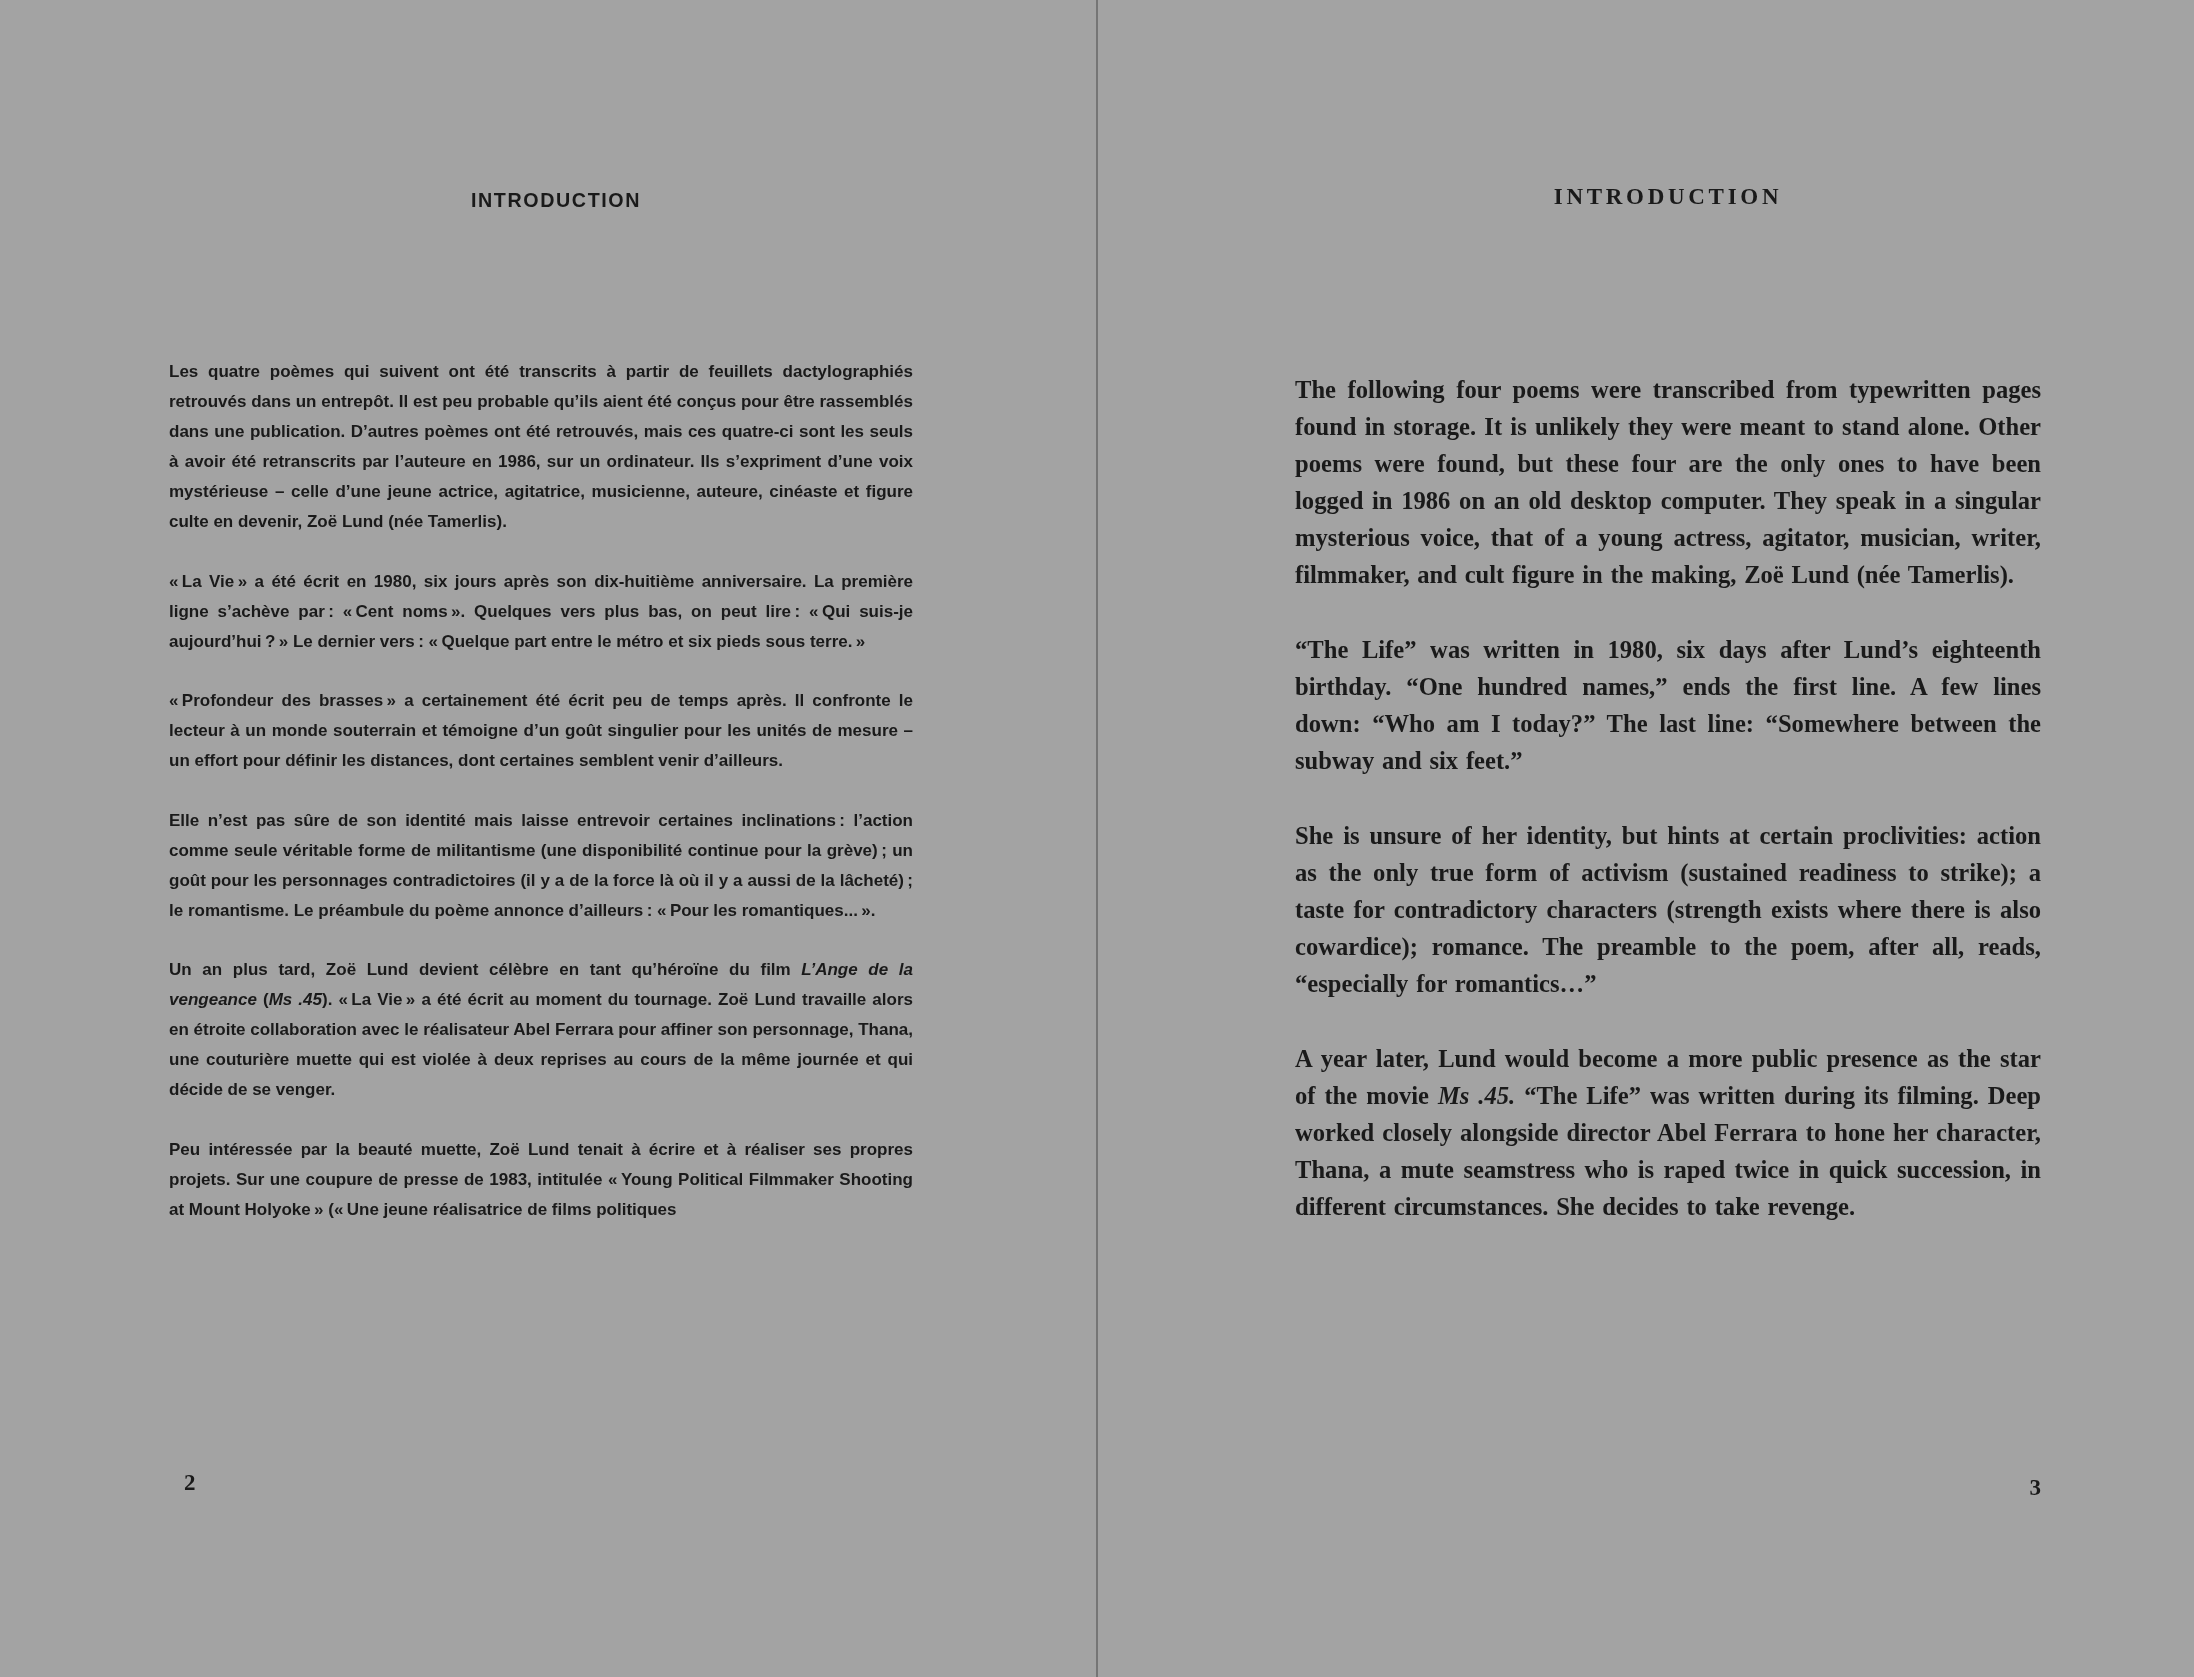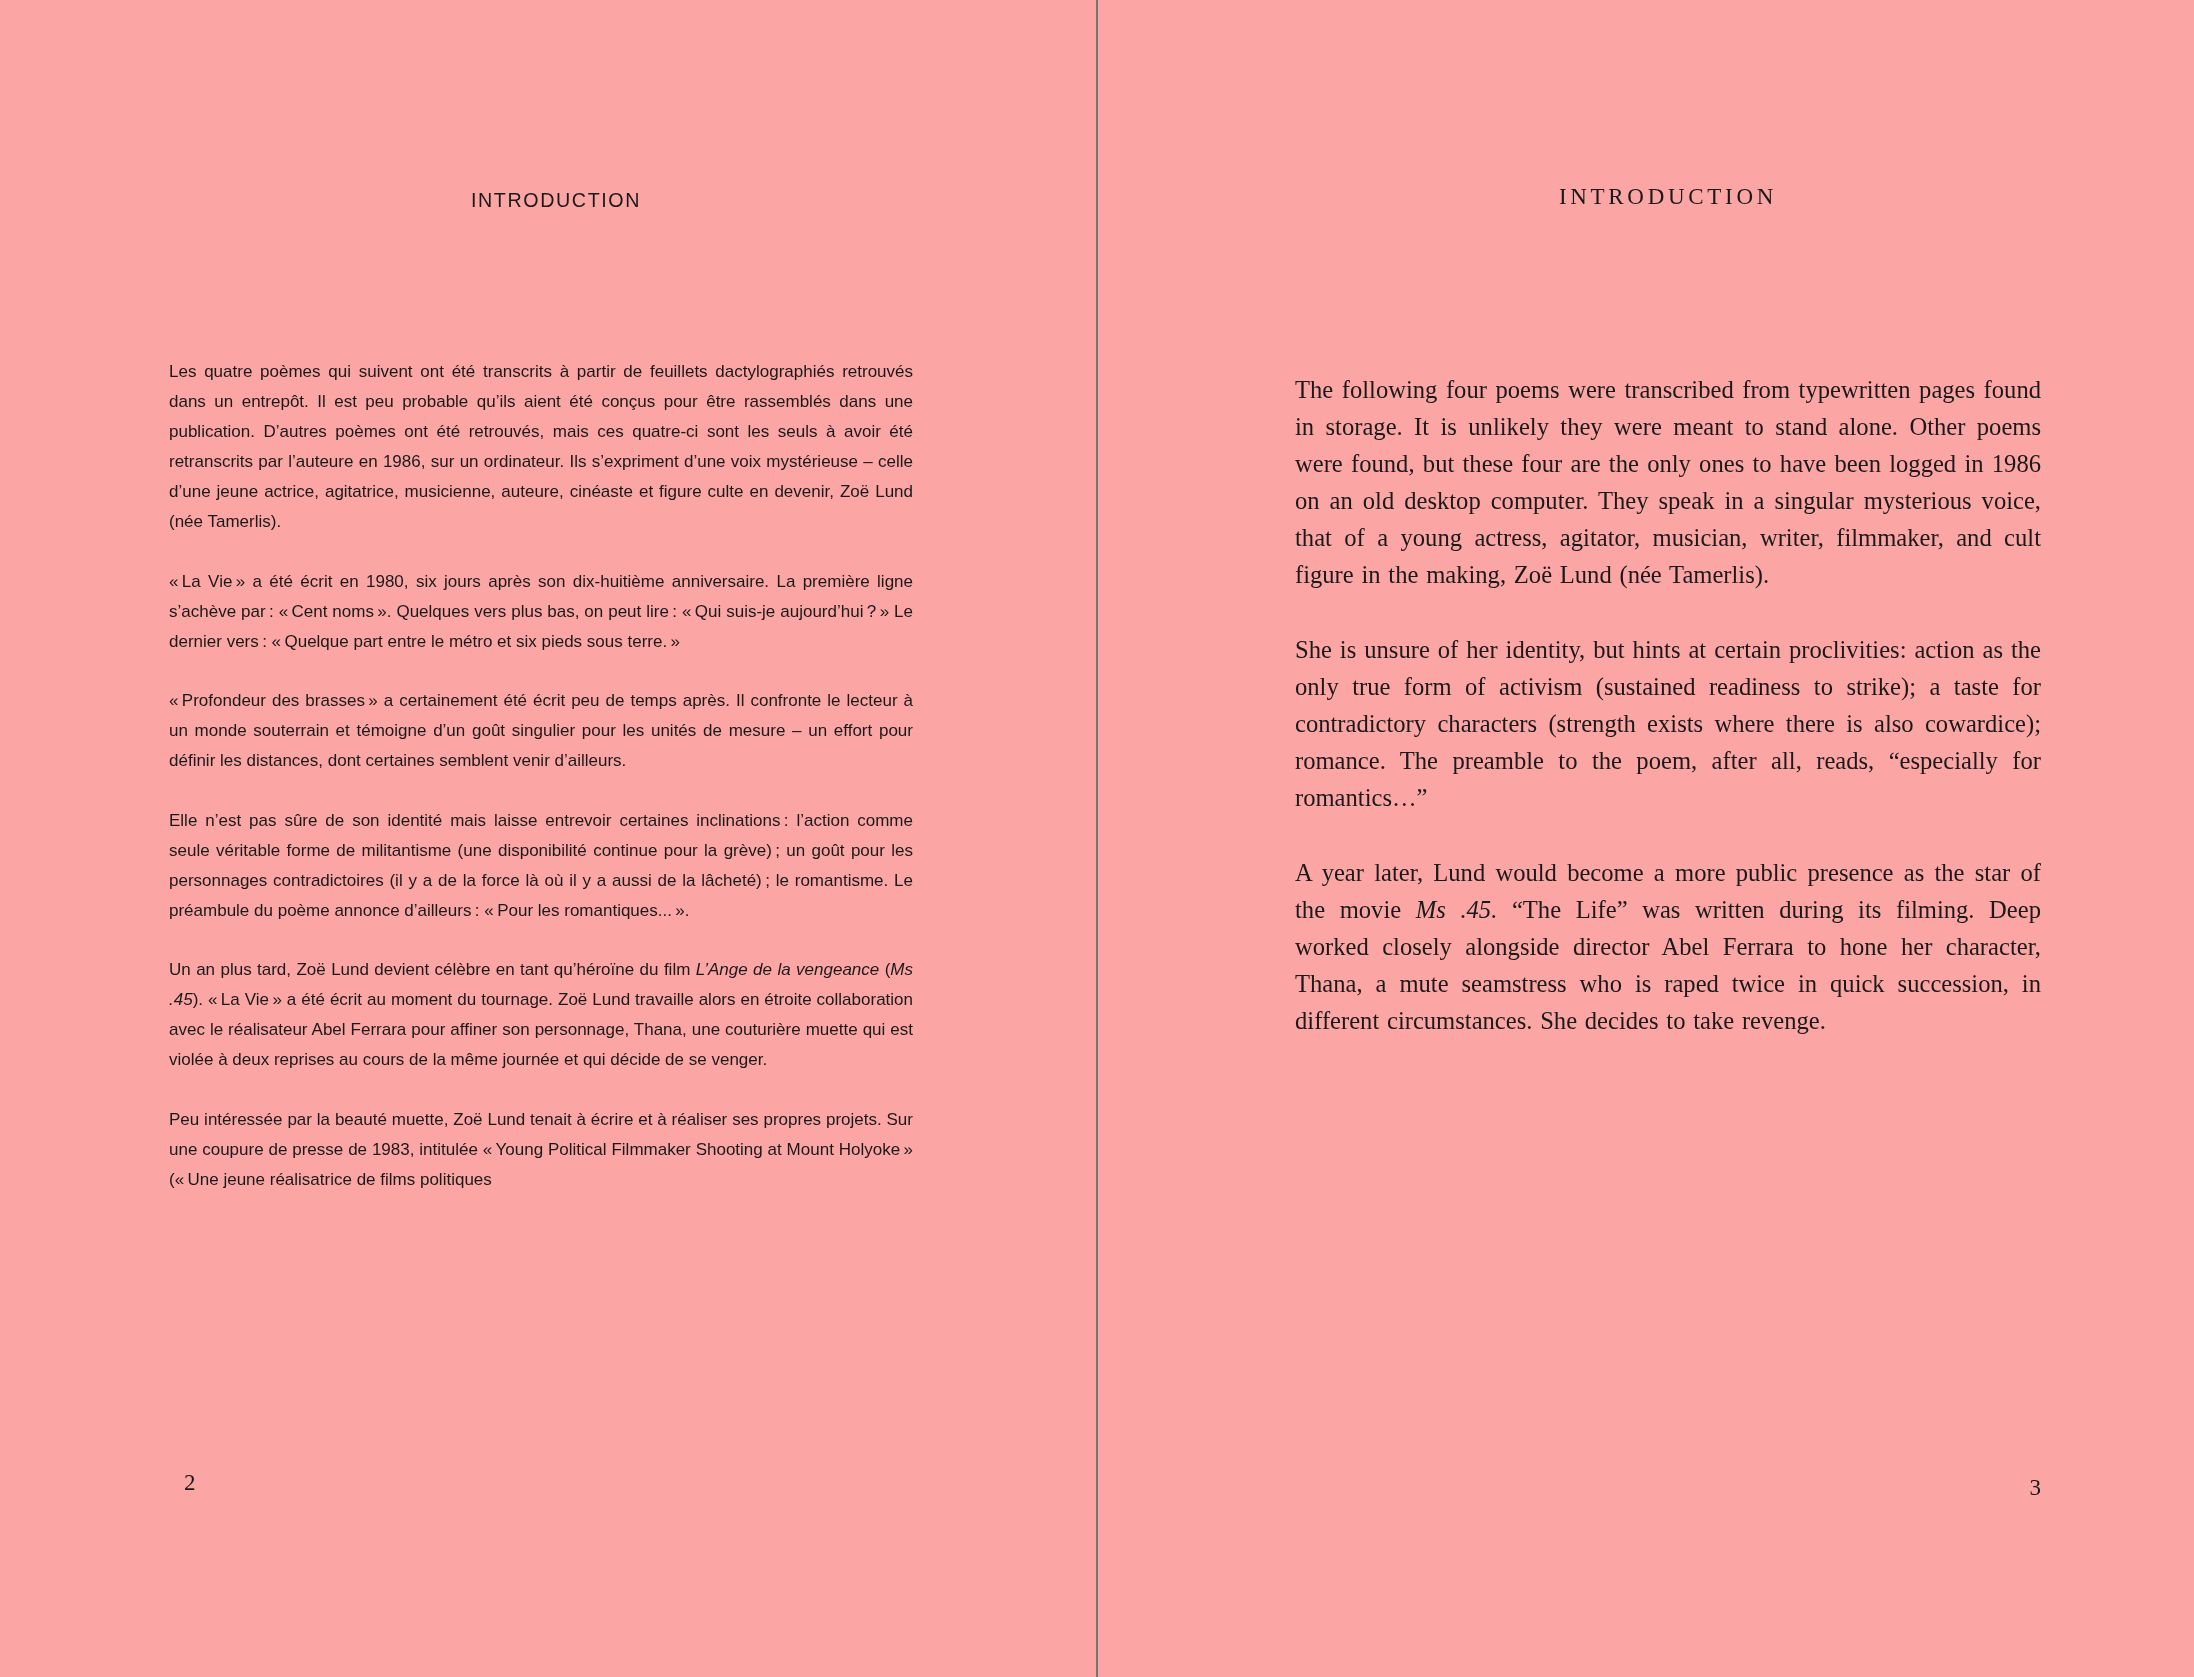--- a/index.html
+++ b/index.html
@@ -10,21 +10,22 @@
   body {
     width: 2194px;
     height: 1678px;
     position: relative;
     overflow: hidden;
     color: #1a1a1a;
   }
   .spread {
     position: absolute;
     inset: 0;
-    background: #fca5a5;
+    background: #a3a3a3;
+    font-weight: bold;
   }
   .gutter-divider {
     position: absolute;
     left: 1096px;
     top: 0;
     width: 1.6px;
     height: 1678px;
     background: #757575;
   }
   
@@ -122,20 +123,21 @@
     <div class="left-folio">2</div>
   </div>
 
   <div class="gutter-divider"></div>
 
   <div>
     <div class="right-header">INTRODUCTION</div>
 
     <div class="right-body">
         <p><span>The following four poems were transcribed from typewritten pages found in storage. It is unlikely they were meant to stand alone. Other poems were found, but these four are the only ones to have been logged in 1986 on an old desktop computer. They speak in a singular mysterious voice, that of a young actress, agitator, musician, writer, filmmaker, and cult figure in the making, Zoë Lund (née Tamerlis).</span></p>
+        <p><span>“The Life” was written in 1980, six days after Lund’s eighteenth birthday. “One hundred names,” ends the first line. A few lines down: “Who am I today?” The last line: “Somewhere between the subway and six feet.”</span></p>
         <p><span>She is unsure of her identity, but hints at certain proclivities: action as the only true form of activism (sustained readiness to strike); a taste for contradictory characters (strength exists where there is also cowardice); romance. The preamble to the poem, after all, reads, “especially for romantics…”</span></p>
         <p><span>A year later, Lund would become a more public presence as the star of the movie </span><em>Ms .45.</em><span> “The Life” was written during its filming. Deep worked closely alongside director Abel Ferrara to hone her character, Thana, a mute seamstress who is raped twice in quick succession, in different circumstances. She decides to take revenge.</span></p>
       </div>
 
     <div class="right-folio">3</div>
   </div>
 
 </div>
 
 

